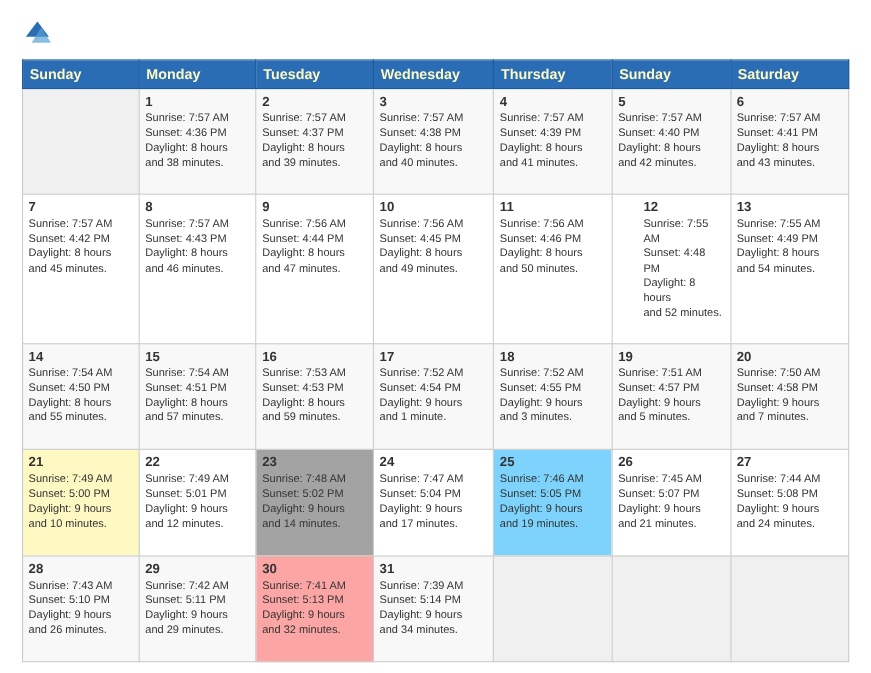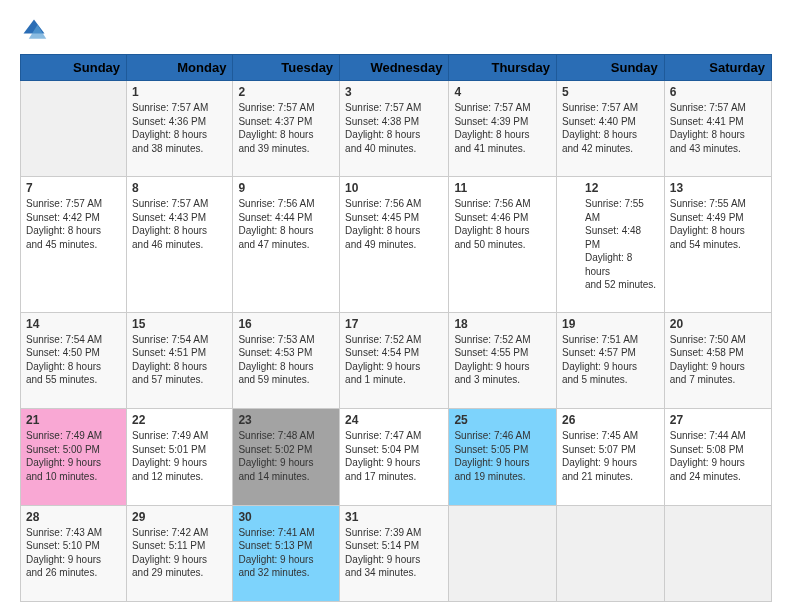--- a/index.html
+++ b/index.html
@@ -60,25 +60,25 @@
       font-size: 14px;
       color: #555;
     }
     .calendar {
       width: 100%;
       border-collapse: collapse;
       flex: 1;
     }
     .calendar thead tr th {
       background: #2a6db5;
-      color: #000000;
+      color: #fef9c3;
       font-size: 13px;
       font-weight: bold;
       padding: 5px 6px;
-      text-align: right;
+      text-align: left;
       border: 1px solid #1e5a9a;
     }
     .calendar tbody tr td {
       border: 1px solid #ccc;
       vertical-align: top;
       padding: 4px 5px;
       width: 113px;
       font-size: 10.5px;
       color: #333;
       background: #fff;
@@ -220,21 +220,21 @@
           <td style="background: rgb(248, 248, 248);">
             <span class="day-num">19</span>
             <div class="day-cell-content">Sunrise: 7:51 AM<br>Sunset: 4:57 PM<br>Daylight: 9 hours<br>and 5 minutes.</div>
           </td>
           <td style="background: rgb(248, 248, 248);">
             <span class="day-num">20</span>
             <div class="day-cell-content">Sunrise: 7:50 AM<br>Sunset: 4:58 PM<br>Daylight: 9 hours<br>and 7 minutes.</div>
           </td>
         </tr>
         <tr>
-          <td style="background: #f9a8d4;">
+          <td style="background: #fef9c3;">
             <span class="day-num">21</span>
             <div class="day-cell-content">Sunrise: 7:49 AM<br>Sunset: 5:00 PM<br>Daylight: 9 hours<br>and 10 minutes.</div>
           </td>
           <td style="background: rgb(255, 255, 255);">
             <span class="day-num">22</span>
             <div class="day-cell-content">Sunrise: 7:49 AM<br>Sunset: 5:01 PM<br>Daylight: 9 hours<br>and 12 minutes.</div>
           </td>
           <td style="background: #a3a3a3;">
             <span class="day-num">23</span>
             <div class="day-cell-content">Sunrise: 7:48 AM<br>Sunset: 5:02 PM<br>Daylight: 9 hours<br>and 14 minutes.</div>
@@ -258,21 +258,21 @@
         </tr>
         <tr>
           <td style="background: rgb(248, 248, 248);">
             <span class="day-num">28</span>
             <div class="day-cell-content">Sunrise: 7:43 AM<br>Sunset: 5:10 PM<br>Daylight: 9 hours<br>and 26 minutes.</div>
           </td>
           <td style="background: rgb(248, 248, 248);">
             <span class="day-num">29</span>
             <div class="day-cell-content">Sunrise: 7:42 AM<br>Sunset: 5:11 PM<br>Daylight: 9 hours<br>and 29 minutes.</div>
           </td>
-          <td style="background: #7dd3fc;">
+          <td style="background: #fca5a5;">
             <span class="day-num">30</span>
             <div class="day-cell-content">Sunrise: 7:41 AM<br>Sunset: 5:13 PM<br>Daylight: 9 hours<br>and 32 minutes.</div>
           </td>
           <td style="background: rgb(248, 248, 248);">
             <span class="day-num">31</span>
             <div class="day-cell-content">Sunrise: 7:39 AM<br>Sunset: 5:14 PM<br>Daylight: 9 hours<br>and 34 minutes.</div>
           </td>
           <td class="empty-cell"></td>
           <td class="empty-cell"></td>
           <td class="empty-cell"></td>

